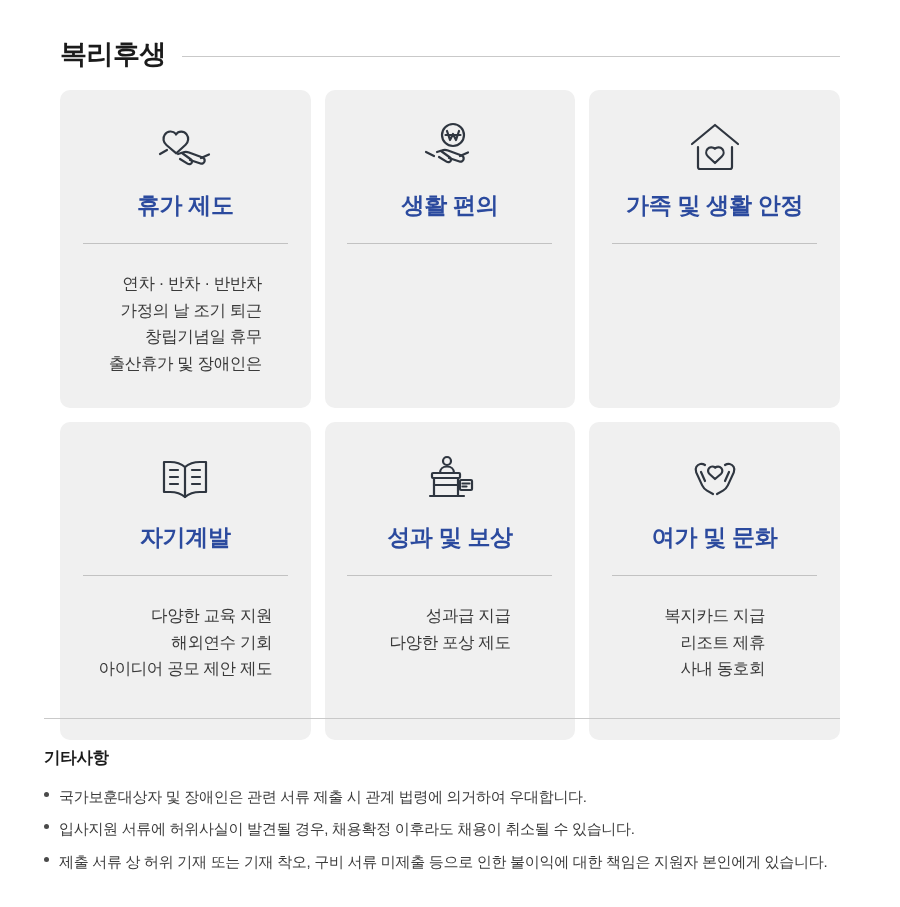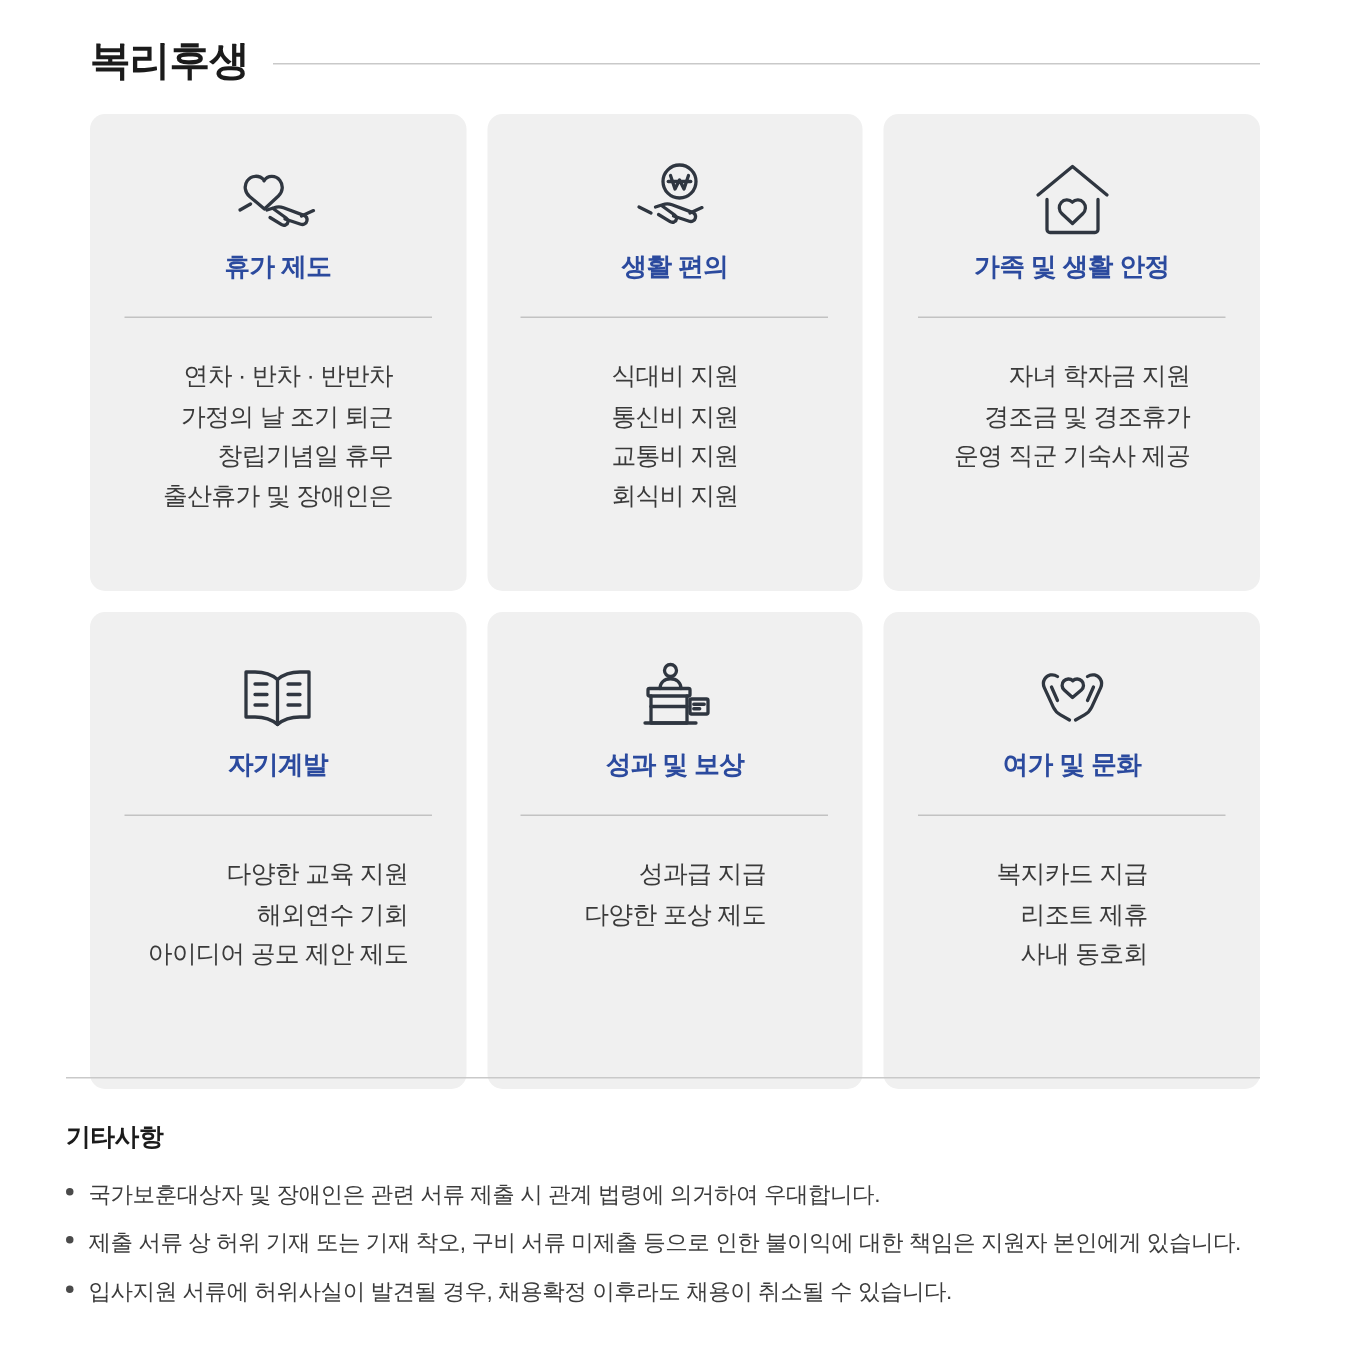--- a/index.html
+++ b/index.html
@@ -19,21 +19,21 @@
     width: 900px;
     height: 907px;
     position: relative;
     padding: 0 60px;
   }
 
   
   .section-head {
     display: flex;
     align-items: center;
-    padding-top: 22px;
+    padding-top: 36px;
     padding-bottom: 12px;
   }
   .section-title {
     font-size: 27px;
     font-weight: bold;
     color: #1b1b1b;
     letter-spacing: -0.5px;
     white-space: nowrap;
   }
   .section-rule {
@@ -60,24 +60,24 @@
     flex-direction: column;
     align-items: center;
   }
   .card .icon {
     height: 62px;
     display: flex;
     align-items: center;
     justify-content: center;
   }
   .card .card-title {
-    font-size: 17px;
+    font-size: 23px;
     font-weight: bold;
     color: #2b4a9e;
-    margin-top: 2px;
+    margin-top: 12px;
     letter-spacing: -0.3px;
   }
   .card .divider {
     width: 205px;
     height: 1px;
     background: #c2c2c2;
     margin-top: 22px;
   }
   .card .items {
     margin-top: 26px;
@@ -172,43 +172,32 @@
           <path d="M28 11l3 9 3-6 3 6 3-9"></path>
           <path d="M26.5 15h15"></path>
           <path d="M22 31l9 6.5c1.6 1.2 1.3 3.6-.5 4.4-1 .4-2.1.3-3-.3L20 37"></path>
           <path d="M30 38l10.5 3.5c1.8.6 3.7-.5 4.1-2.3.3-1.5-.5-3-2-3.6L29 30.5c-2-.8-4.3-.8-6.3 0L18 32"></path>
           <path d="M41 36l8-3.6"></path>
           <path d="M7 32l8 4"></path>
         </svg>
       </div>
       <div class="card-title">생활 편의</div>
       <div class="divider"></div>
-      <div class="items">
-        <div>식대비 지원</div>
-        <div>통신비 지원</div>
-        <div>교통비 지원</div>
-        <div>회식비 지원</div>
-      </div>
     </div>
 
     <div class="card">
       <div class="icon">
         <svg width="58" height="54" viewBox="0 0 58 54" fill="none" stroke="#2f3640" stroke-width="2.2" stroke-linecap="round" stroke-linejoin="round">
           <path d="M6 24L29 5l23 19"></path>
           <path d="M12 27v20a2 2 0 002 2h30a2 2 0 002-2V27"></path>
           <path d="M29 43l-7-6.5c-2.2-2-2.4-5.3-.5-7.5 1.9-2.2 5.3-2.3 7.4-.2 2.1-2.1 5.5-2 7.4.2 1.9 2.2 1.7 5.5-.5 7.5L29 43z"></path>
         </svg>
       </div>
       <div class="card-title">가족 및 생활 안정</div>
       <div class="divider"></div>
-      <div class="items">
-        <div>자녀 학자금 지원</div>
-        <div>경조금 및 경조휴가</div>
-        <div>운영 직군 기숙사 제공</div>
-      </div>
     </div>
 
     <div class="card">
       <div class="icon">
         <svg width="56" height="50" viewBox="0 0 56 50" fill="none" stroke="#2f3640" stroke-width="2.2" stroke-linecap="round" stroke-linejoin="round">
           <path d="M28 13c-4-3.5-9.5-5-15-5H7v30h6c5.5 0 11 1.5 15 5 4-3.5 9.5-5 15-5h6V8h-6c-5.5 0-11 1.5-15 5z"></path>
           <path d="M28 13v30"></path>
           <path d="M13 16h8M13 23h8M13 30h8"></path>
           <path d="M35 16h8M35 23h8M35 30h8"></path>
         </svg>
@@ -262,18 +251,18 @@
       </div>
     </div>
 
   </div>
 
   <div class="footer">
     <div class="footer-rule"></div>
     <div class="footer-title">기타사항</div>
     <ul class="notes">
       <li>국가보훈대상자 및 장애인은 관련 서류 제출 시 관계 법령에 의거하여 우대합니다.</li>
+      <li>입사지원 서류에 허위사실이 발견될 경우, 채용확정 이후라도 채용이 취소될 수 있습니다.</li>
       <li>제출 서류 상 허위 기재 또는 기재 착오, 구비 서류 미제출 등으로 인한 불이익에 대한 책임은 지원자 본인에게 있습니다.</li>
-      <li>입사지원 서류에 허위사실이 발견될 경우, 채용확정 이후라도 채용이 취소될 수 있습니다.</li>
     </ul>
   </div>
 
 </div>
 
 </body></html>

